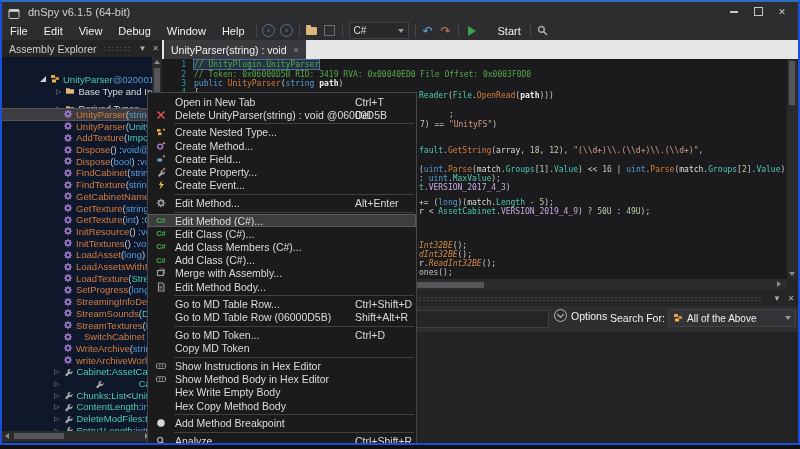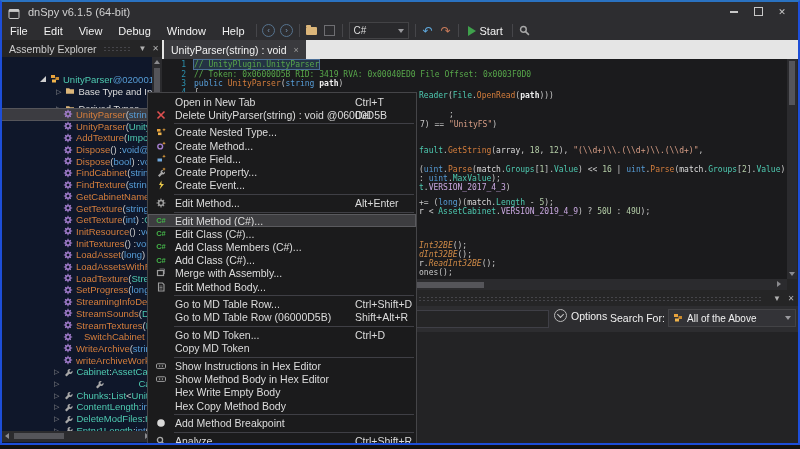--- a/index.html
+++ b/index.html
@@ -21,21 +21,21 @@
   .tb-btn{display:flex;align-items:center;justify-content:center;width:18px;height:16px;}
   .nav-circle{width:11px;height:11px;border-radius:50%;border:1.5px solid #56738E;color:#7A97B5;font-size:8px;display:flex;align-items:center;justify-content:center;line-height:1;}
   .folder-glyph{width:11px;height:8px;background:#DCB67A;border-radius:1px;position:relative;}
   .folder-glyph:before{content:"";position:absolute;top:-2px;left:0;width:5px;height:2px;background:#DCB67A;border-radius:1px 1px 0 0;}
   .save-glyph{width:9px;height:9px;border:1px solid #6E6E72;}
   .lang-combo{width:58px;height:15px;background:#29292C;border:1px solid #434346;display:flex;align-items:center;font-size:10px;color:#DCDCDC;margin:0 3px;}
   .lang-combo .val{flex:1;padding-left:4px;}
   .combo-arrow{width:0;height:0;border-left:3.5px solid transparent;border-right:3.5px solid transparent;border-top:4px solid #9A9A9E;margin-right:4px;}
   .undo-g{color:#5FA8DC;font-size:12px;line-height:1;}
   .redo-g{color:#C97B5A;font-size:12px;line-height:1;}
-  .start-btn{display:flex;align-items:center;gap:4px;padding:0 6px;color:#F1F1F1;font-size:11px;}
+  .start-btn{display:flex;align-items:center;gap:22px;padding:0 6px;color:#F1F1F1;font-size:11px;}
   .play-tri{width:0;height:0;border-top:5px solid transparent;border-bottom:5px solid transparent;border-left:8px solid #3FA14C;}
   
   .sidebar{position:absolute;left:0;top:38px;width:160px;bottom:0;background:#0f172a;overflow:hidden;}
   .side-header{position:absolute;left:0;top:0;right:0;height:17px;display:flex;align-items:center;background:#252526;}
   .side-title{font-size:10.5px;color:#CCCCCC;padding-left:7px;white-space:nowrap;}
   .side-dots{flex:1;height:5px;margin:0 6px;background-image:radial-gradient(#45454A 1px,transparent 1px);background-size:4px 3px;}
   .side-hbtn{width:13px;color:#B0B0B0;font-size:8px;text-align:center;}
   .tree{position:absolute;left:0;top:17px;right:10px;bottom:12px;overflow:hidden;}
   .tree-row{position:absolute;left:0;right:0;height:11.7px;display:flex;align-items:center;white-space:nowrap;font-size:9.5px;overflow:hidden;}
   .tree-row.sel{background:#3C3C41;outline:1px solid #55555A;}

